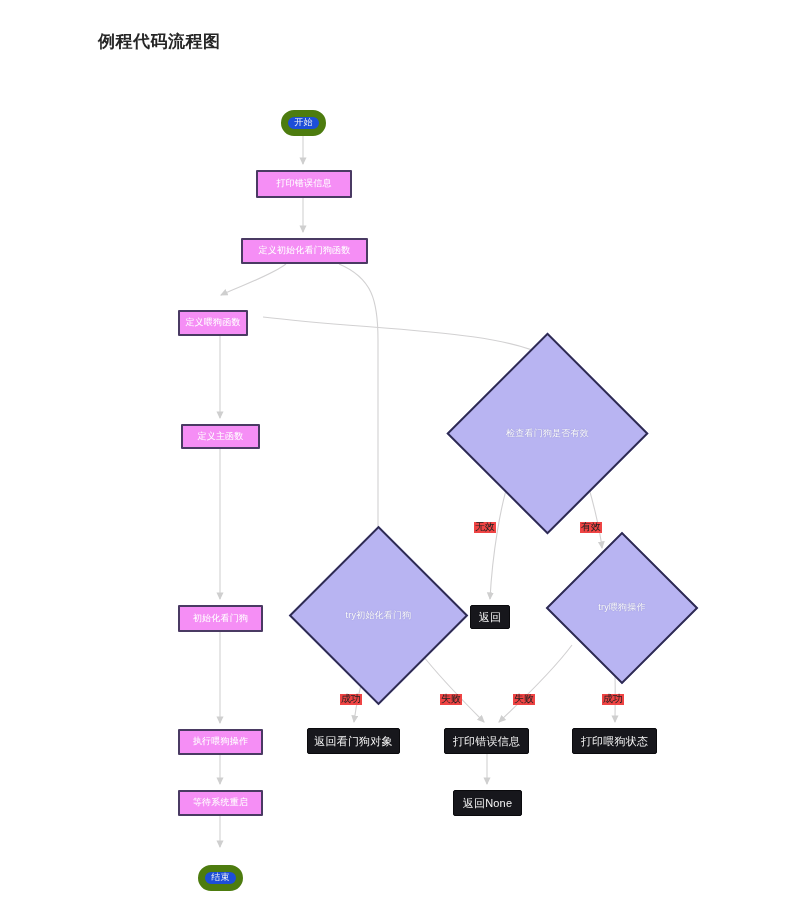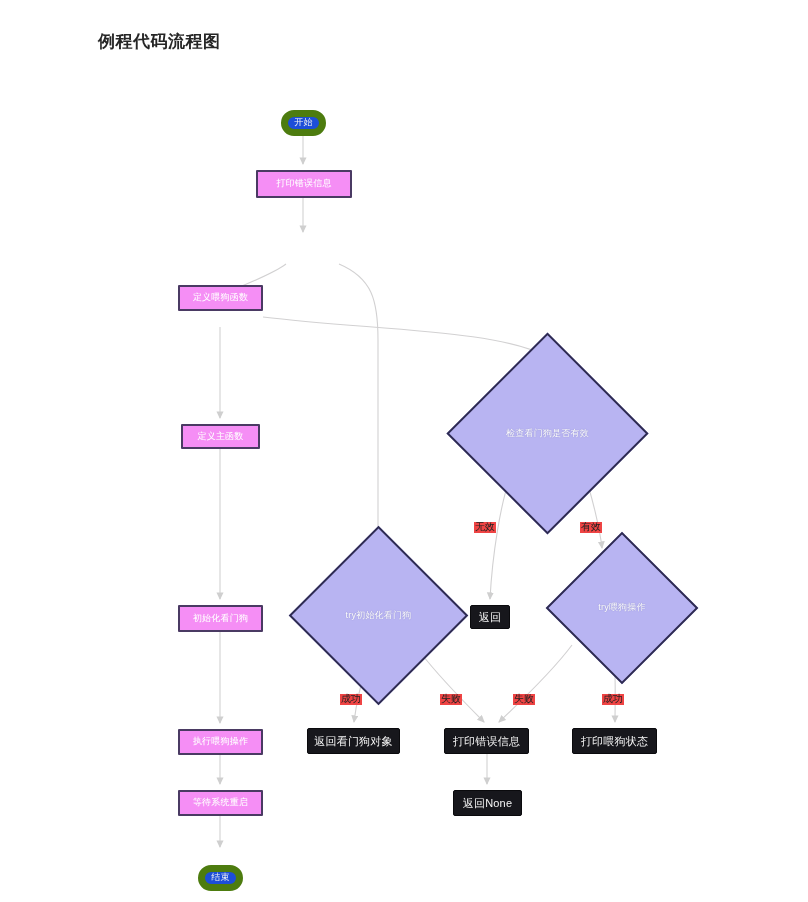--- a/index.html
+++ b/index.html
@@ -151,22 +151,25 @@
   </svg>
 
   <div class="node n-term" style="left:281px;top:110px;width:45px;height:26px;">
     <span>开始</span>
   </div>
 
   <div class="node n-proc" style="left:256px;top:170px;width:96px;height:28px;">
     <span>打印错误信息</span>
   </div>
 
-
-  <div class="node n-proc" style="left:178px;top:285px;width:85px;height:26px;">
+  <div class="node n-proc" style="left:241px;top:238px;width:127px;height:26px;">
+    <span>定义初始化看门狗函数</span>
+  </div>
+
+  <div class="node n-proc" style="left:178px;top:310px;width:70px;height:26px;">
     <span>定义喂狗函数</span>
   </div>
 
   <div class="node n-proc" style="left:181px;top:424px;width:79px;height:25px;">
     <span>定义主函数</span>
   </div>
 
   <div class="node n-proc" style="left:178px;top:605px;width:85px;height:27px;">
     <span>初始化看门狗</span>
   </div>

